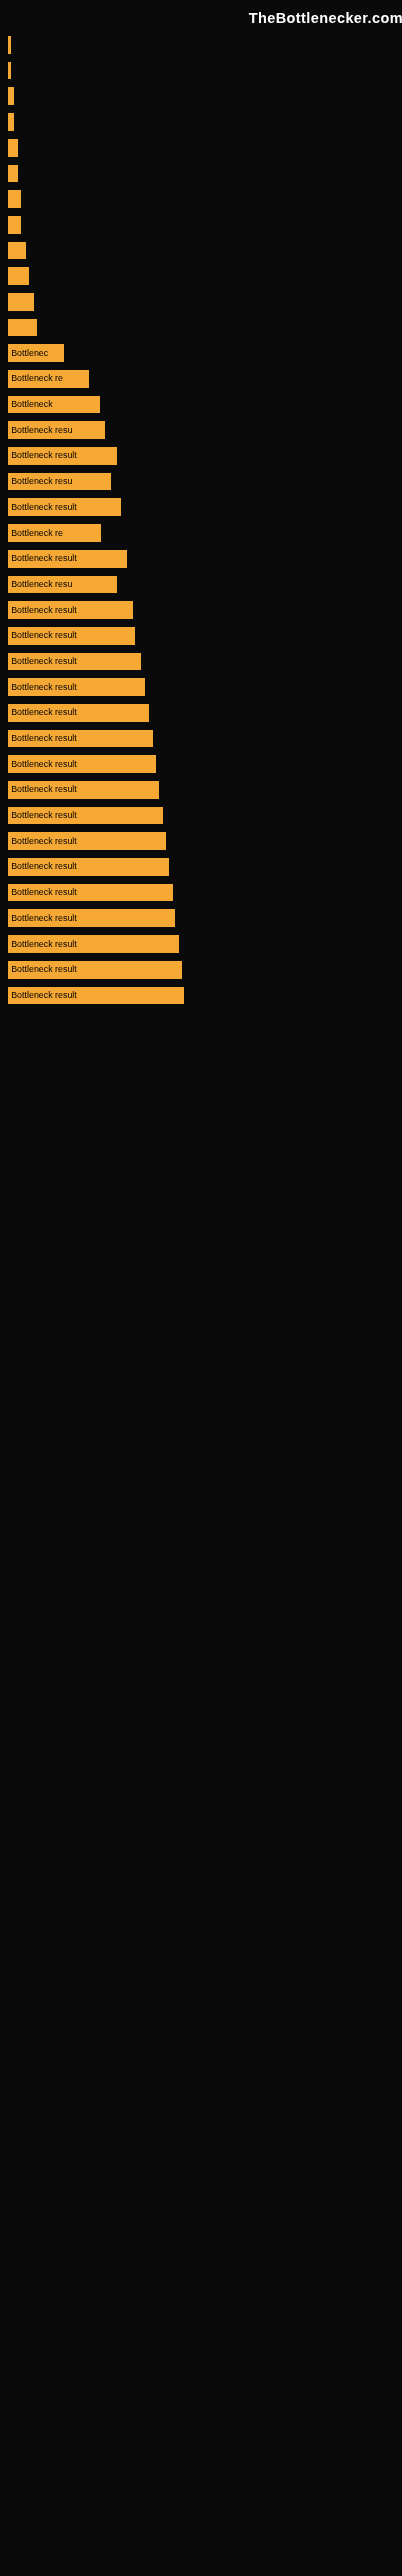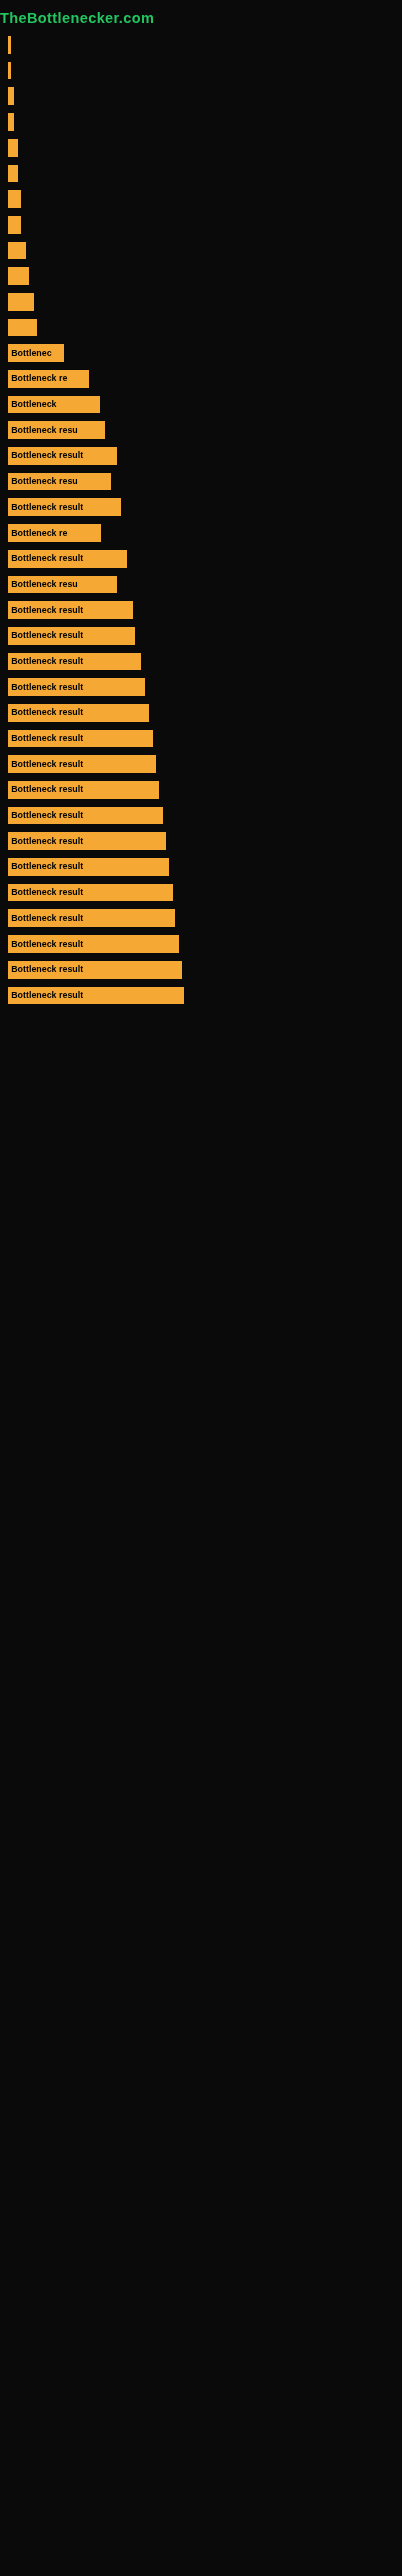--- a/index.html
+++ b/index.html
@@ -10,24 +10,24 @@
 
     body {
       background-color: #0a0a0a;
       width: 403px;
       min-height: 2576px;
       font-family: Arial, sans-serif;
       position: relative;
     }
 
     .site-title {
-      color: #22c55e;
+      color: #ffffff;
       font-size: 14.5px;
       font-weight: bold;
-      text-align: left;
+      text-align: right;
       padding: 9.7px 0 6.4px 0;
       letter-spacing: 0.4px;
     }
 
     .bar-row {
       display: flex;
       align-items: center;
       width: 100%;
       padding: 4px 0 4px 8px;
     }
@@ -36,21 +36,21 @@
       background-color: #f5a833;
       height: 17.7px;
       display: flex;
       align-items: center;
       padding-left: 3.2px;
     }
 
     .bar-text {
       color: #000000;
       font-size: 8.9px;
-      font-weight: bold;
+      font-weight: normal;
       white-space: nowrap;
       line-height: 1;
     }
   </style>
 </head>
 <body>
 
 <div class="site-title">TheBottlenecker.com</div>
 
 <div id="bars-wrapper">

